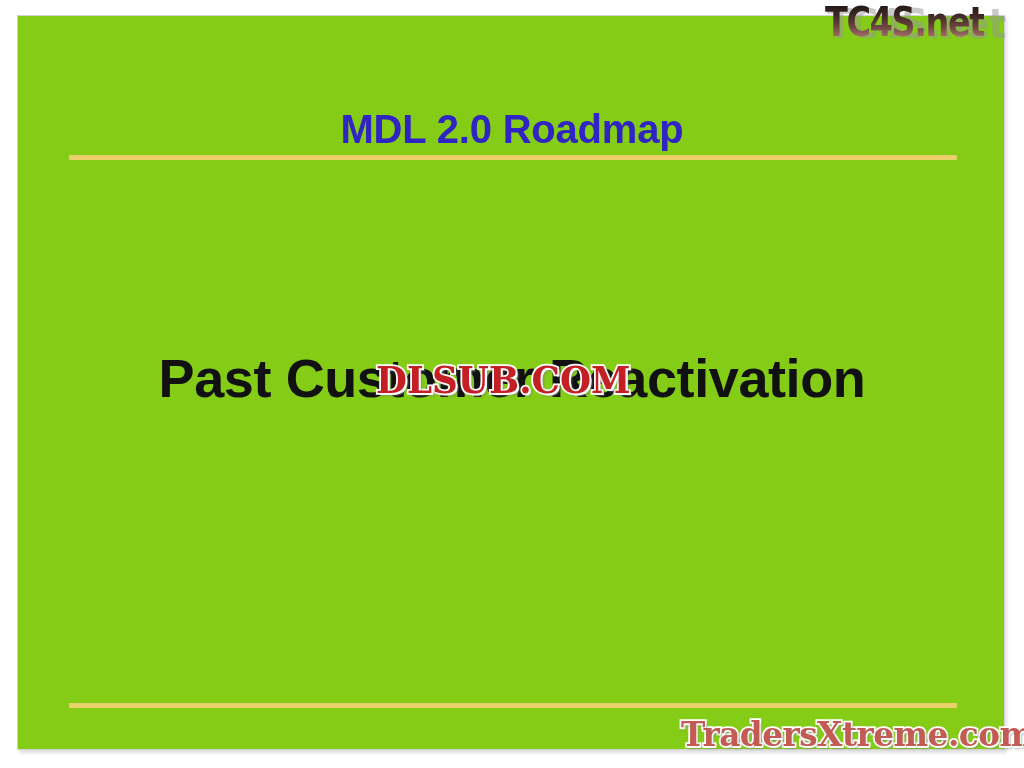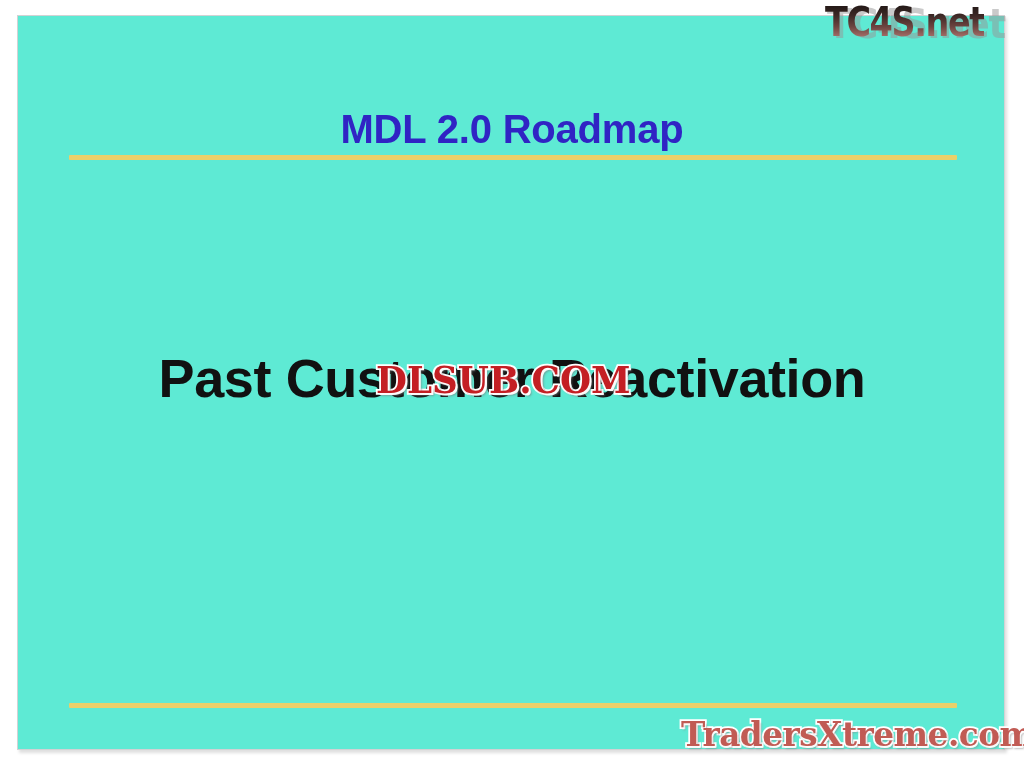--- a/index.html
+++ b/index.html
@@ -16,21 +16,21 @@
     position: relative;
   }
 
   
   #slide-page {
     position: absolute;
     left: 17px;
     top: 15px;
     width: 988px;
     height: 735px;
-    background: #5eead4;
+    background: #84cc16;
     border: 1px solid #d2d2d4;
     box-shadow: 2px 3px 3px rgba(0,0,0,0.13);
     box-sizing: border-box;
     overflow: visible;
     padding-left: 9px;
   }
 
   
   #slide-title {
     position: absolute;

